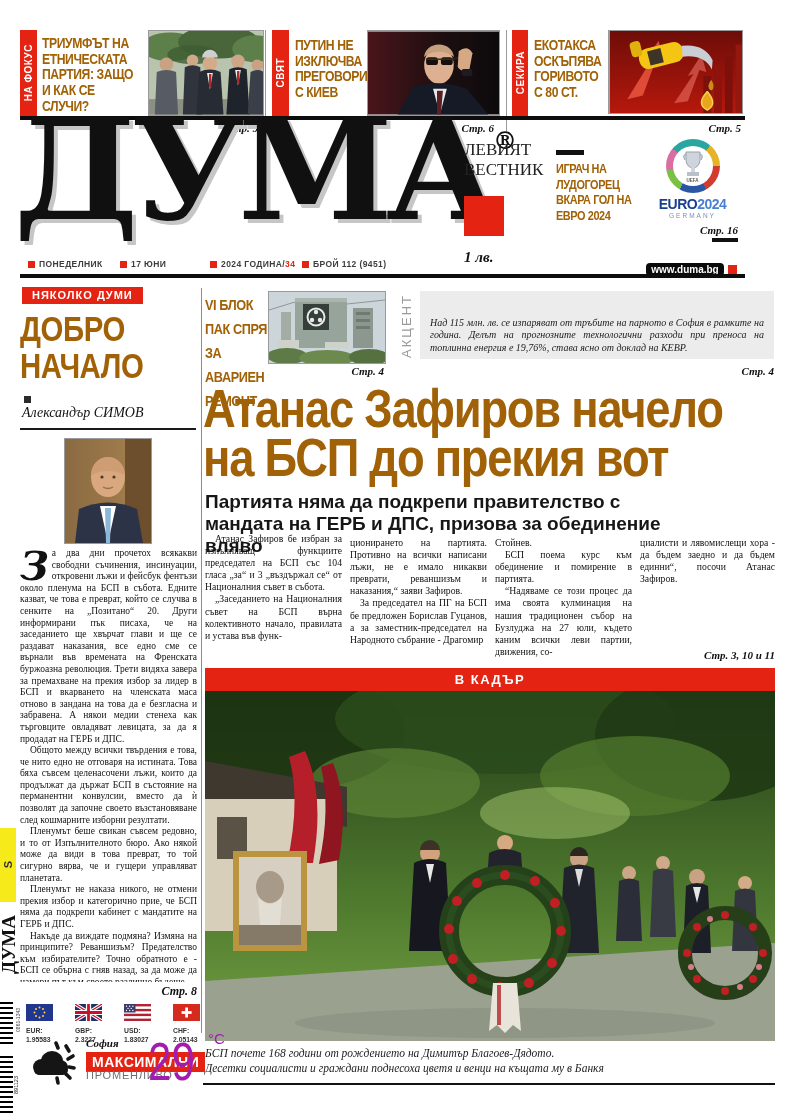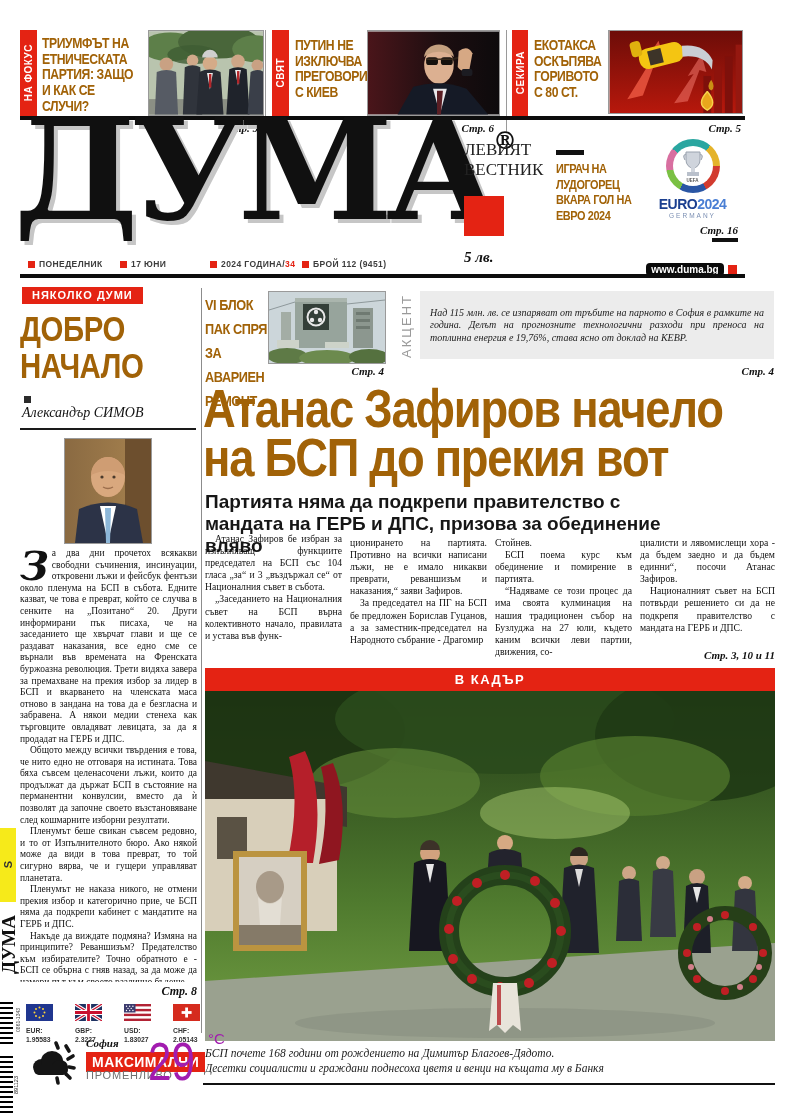--- a/index.html
+++ b/index.html
@@ -187,21 +187,21 @@
       </div>
     </div>
     <div style="margin-top:3px;font-weight:bold;font-size:14px;letter-spacing:-.5px;">
       <span style="color:#1b3f8f;">EURO</span><span style="color:#4a7fd4;">2024</span>
     </div>
     <div style="font-size:6.5px;letter-spacing:2px;color:#7b8fb3;">GERMANY</div>
   </div>
   <div class="abs pageref" style="left:652px;top:224px;width:86px;">Стр. 16</div>
   <div class="abs" style="left:712px;top:238px;width:26px;height:4px;background:#111;"></div>
 
-  <div class="abs serif" style="left:464px;top:249px;font-size:15px;font-weight:bold;font-style:italic;">5 лв.</div>
+  <div class="abs serif" style="left:464px;top:249px;font-size:15px;font-weight:bold;font-style:italic;">1 лв.</div>
   <div class="abs wwwbar" style="left:646px;top:263px;width:78px;height:13px;">www.duma.bg</div>
   <div class="abs" style="left:728px;top:265px;width:9px;height:9px;background:#e42313;"></div>
 
   <div class="abs dateitem" style="left:28px;top:259px;">
       <span class="redsq"></span>
       <span>ПОНЕДЕЛНИК</span>
     </div>
   <div class="abs dateitem" style="left:120px;top:259px;">
       <span class="redsq"></span>
       <span>17 ЮНИ</span>
@@ -278,21 +278,21 @@
         <ellipse cx="58" cy="66" rx="28" ry="8" fill="#6c8a4e"></ellipse>
         <ellipse cx="100" cy="65" rx="20" ry="8" fill="#55713f"></ellipse>
     </svg>
   </div>
   <div class="abs pageref" style="left:298px;top:365px;width:86px;">Стр. 4</div>
 
   <div class="abs vwrap" style="left:396px;top:293px;width:20px;height:66px;">
     <span class="vtext" style="font-size:13px;letter-spacing:2px;color:#9a9a9a;">АКЦЕНТ</span>
   </div>
   <div class="abs accent-box" style="left:420px;top:291px;width:354px;height:68px;padding:7px 10px 6px;box-sizing:border-box;">
-    <div class="accent-text" style="margin-top:9px;">Над 115 млн. лв. се изпаряват от тръбите на парното в София в рамките на година. Делът на прогнозните технологични разходи при преноса на топлинна енергия е 19,76%, става ясно от доклад на КЕВР.</div>
+    <div class="accent-text" style="margin-top:19px;">Над 115 млн. лв. се изпаряват от тръбите на парното в София в рамките на година. Делът на прогнозните технологични разходи при преноса на топлинна енергия е 19,76%, става ясно от доклад на КЕВР.</div>
   </div>
   <div class="abs pageref" style="left:688px;top:365px;width:86px;">Стр. 4</div>
 
   <div class="abs" style="left:203px;top:384px;">
     <div class="hlfont" style="font-size:54px;line-height:49px;letter-spacing:-1.5px;white-space:nowrap;">
       <span class="cond">Атанас Зафиров начело</span>
     </div>
     <div class="hlfont" style="font-size:54px;line-height:49px;letter-spacing:-1.5px;white-space:nowrap;">
       <span class="cond">на БСП до прекия вот</span>
     </div>
@@ -307,21 +307,20 @@
       <p>ционирането на партията. Противно на всички написани лъжи, не е имало никакви преврати, реваншизъм и наказания,“ заяви Зафиров.</p>
       <p>За председател на ПГ на БСП бе предложен Борислав Гуцанов, а за заместник-председател на Народното събрание - Драгомир</p>
     </div>
   <div class="abs bodytxt col cont" style="left:495px;top:537px;width:137px;height:132px;overflow:hidden;">
       <p>Стойнев.</p>
       <p>БСП поема курс към обединение и помирение в партията.</p>
       <p>“Надяваме се този процес да има своята кулминация на нашия традиционен събор на Бузлуджа на 27 юли, където каним всички леви партии, движения, со-</p>
     </div>
   <div class="abs bodytxt col cont" style="left:640px;top:537px;width:135px;height:110px;overflow:hidden;">
       <p>циалисти и лявомислещи хора - да бъдем заедно и да бъдем единни“, посочи Атанас Зафиров.</p>
-      <p>Националният съвет на БСП потвърди решението си да не подкрепя правителство с мандата на ГЕРБ и ДПС.</p>
     </div>
   <div class="abs pageref" style="left:640px;top:649px;width:135px;">Стр. 3, 10 и 11</div>
 
   <div class="abs band" style="left:205px;top:668px;width:570px;height:23px;">В КАДЪР</div>
 
   <div class="abs" style="left:205px;top:691px;width:570px;height:350px;overflow:hidden;">
     <svg width="570" height="350" viewBox="0 0 570 350">
       <defs>
           <linearGradient id="mg" x1="0" y1="0" x2="0" y2="1">
         <stop offset="0" stop-color="#243d18"></stop>

